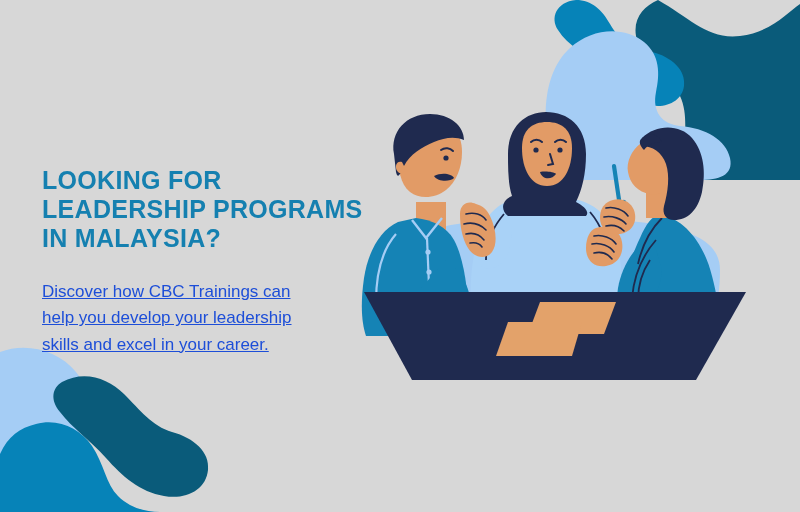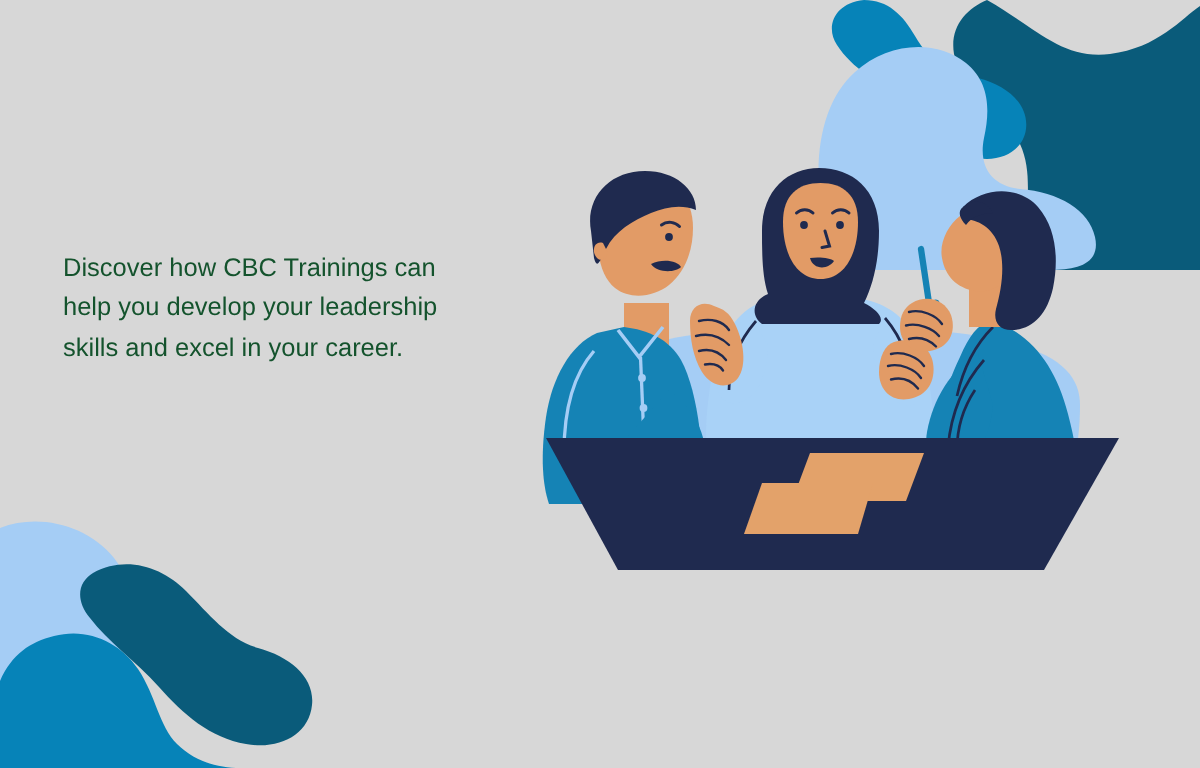--- a/index.html
+++ b/index.html
@@ -35,25 +35,26 @@
     color:#1580b0;
     font-size:25px;
     font-weight:bold;
     line-height:1.16;
     letter-spacing:0.3px;
     margin:0 0 26px 0;
     text-transform:uppercase;
     white-space:pre-line;
   }
   #subcopy{
-    color:#14532d;
+    color:#1d4ed8;
     font-size:17px;
     line-height:1.55;
     margin:0;
     white-space:pre-line;
+    text-decoration:underline;
   }
 </style>
 </head>
 <body>
 
 <div id="banner">
 
   <svg id="decor-top-right" width="260" height="180" viewBox="0 0 260 180">
 
     <path fill="#0a5b7a" d="M118,0 C150,18 168,40 200,36 C232,32 248,12 260,4 L260,180 L150,180
@@ -197,18 +198,21 @@
                M256,116 C264,114 270,117 274,121"></path>
     </g>
 
     <path fill="#1f2a4f" d="M14,182 L396,182 L346,270 L62,270 Z"></path>
 
     <path fill="#e3a26a" d="M190,192 L266,192 L254,224 L178,224 Z"></path>
     <path fill="#e3a26a" d="M158,212 L232,212 L222,246 L146,246 Z"></path>
   </svg>
 
   <div id="text-block">
+    <h1 id="headline">LOOKING FOR
+LEADERSHIP PROGRAMS
+IN MALAYSIA?</h1>
     <p id="subcopy">Discover how CBC Trainings can
 help you develop your leadership
 skills and excel in your career.</p>
   </div>
 
 </div>
 
 </body></html>

